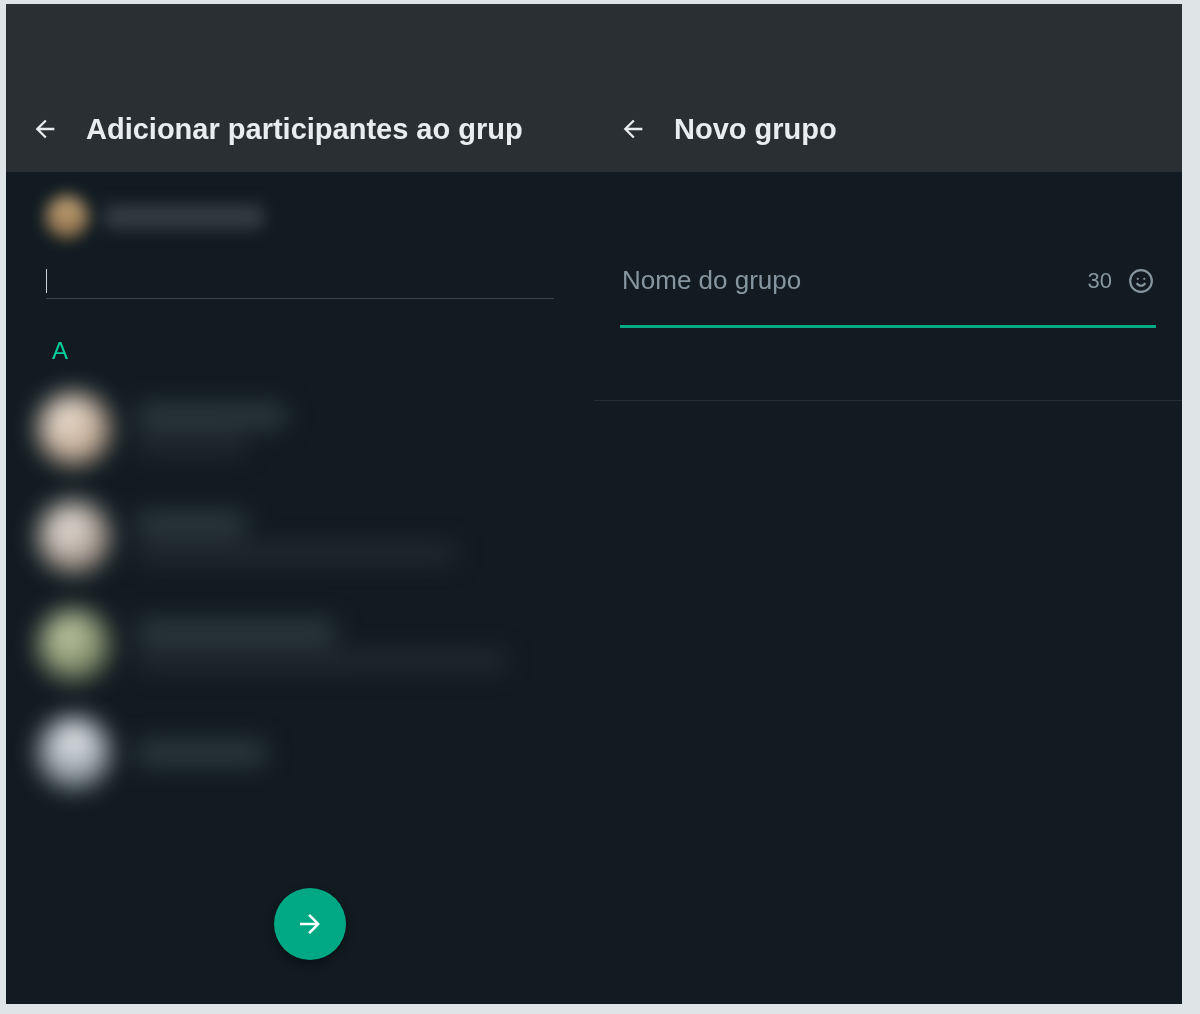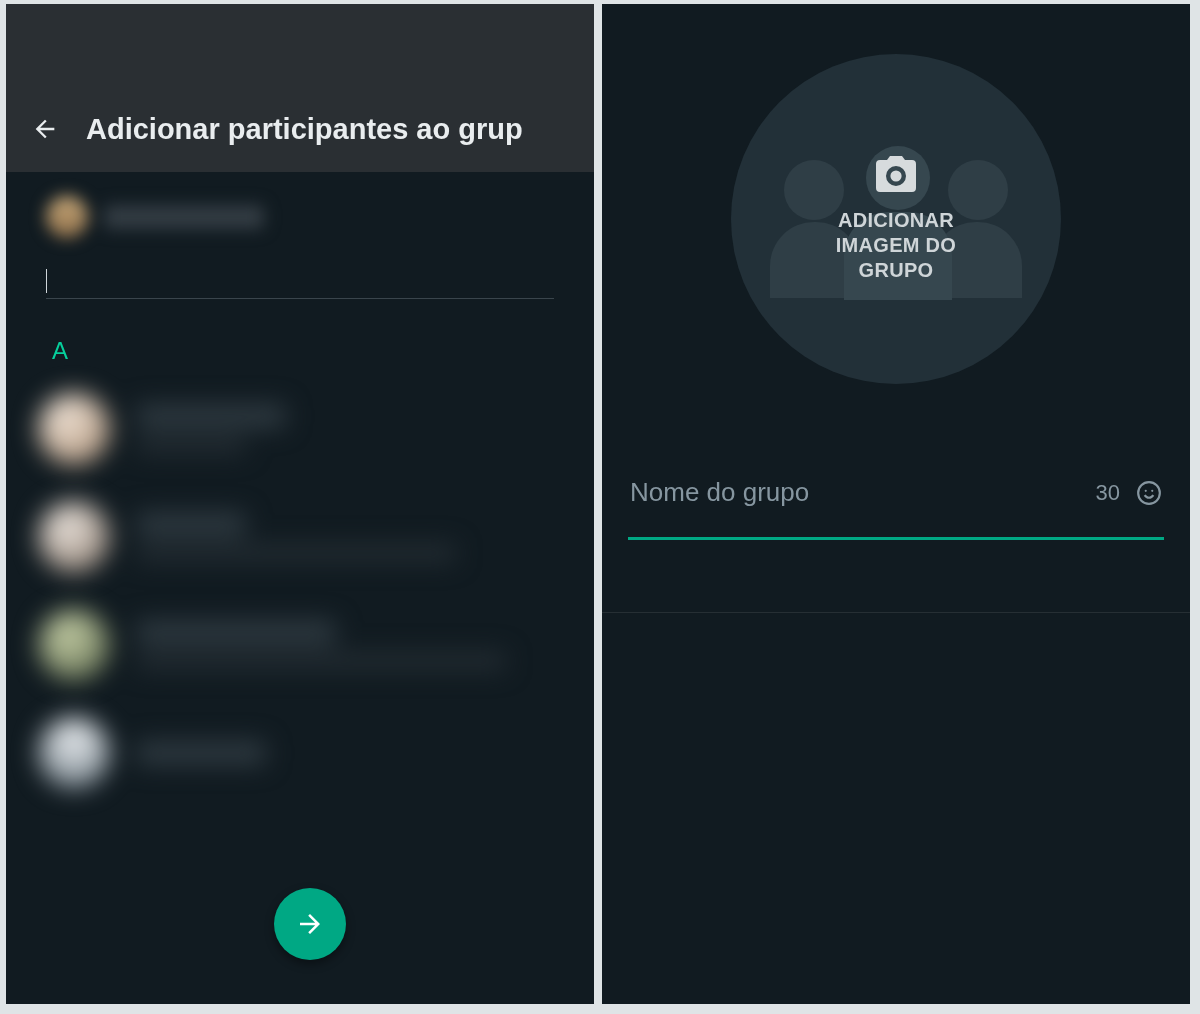--- a/index.html
+++ b/index.html
@@ -8,21 +8,21 @@
     --bg-panel:#0f191f;
     --teal:#00a884;
     --teal-bright:#06cf9c;
     --text-primary:#e9edef;
     --text-secondary:#8696a0;
     --avatar-bg:#2c3a42;
     --divider:#262f34;
   }
   html,body{margin:0;padding:0;background:#dfe4e6;}
   body{font-family:"Segoe UI",Arial,sans-serif;width:1200px;height:1014px;overflow:hidden;}
-  .stage{display:flex;gap:8px;padding:0 6px;height:750px;}
+  .stage{display:flex;gap:0;padding:0 6px;height:750px;}
   .phone{width:588px;height:1000px;background:var(--bg-dark);position:relative;overflow:hidden;margin-top:4px;}
   
   .hdr{height:168px;background:var(--bg-header);display:flex;align-items:flex-end;padding:0 22px 26px 22px;gap:24px;box-sizing:border-box;}
   .back{width:34px;height:34px;color:var(--text-primary);display:flex;align-items:center;justify-content:center;cursor:pointer;}
   .back svg{width:28px;height:28px;fill:var(--text-primary);}
   .title{color:var(--text-primary);font-size:29px;font-weight:600;white-space:nowrap;overflow:hidden;}
   
   .chip-area{padding:24px 40px 0 40px;}
   .chip-row{display:flex;align-items:center;gap:16px;filter:blur(8px);}
   .chip-avatar{width:42px;height:42px;border-radius:50%;background:linear-gradient(#c8a97a,#8e6f4a);}
@@ -127,43 +127,29 @@
     </div>
 
     <div class="fab">
       <svg viewBox="0 0 24 24">
           <path d="M4 11h12.17l-5.59-5.59L12 4l8 8-8 8-1.41-1.41L16.17 13H4z"></path>
         </svg>
     </div>
   </div>
 
   <div class="phone">
+    <div class="hdr">
+      <div class="back">
+        <svg viewBox="0 0 24 24">
+            <path d="M20 11H7.83l5.59-5.59L12 4l-8 8 8 8 1.41-1.41L7.83 13H20z"></path>
+          </svg>
+      </div>
+      <div class="title">Novo grupo</div>
+    </div>
 
-    <div class="photo-wrap">
-      <div class="photo">
-        <div class="people-sil">
-          <div class="sil-head l"></div>
-            <div class="sil-body l"></div>
-          <div class="sil-head r"></div>
-            <div class="sil-body r"></div>
-          <div class="sil-head c"></div>
-            <div class="sil-body c"></div>
-        </div>
-        <div class="cam">
-          <svg viewBox="0 0 24 24">
-              <path d="M9 3l-1.5 2H4a2 2 0 0 0-2 2v12a2 2 0 0 0 2 2h16a2 2 0 0 0 2-2V7a2 2 0 0 0-2-2h-3.5L15 3H9zm3 5a5 5 0 1 1 0 10 5 5 0 0 1 0-10zm0 2.2a2.8 2.8 0 1 0 0 5.6 2.8 2.8 0 0 0 0-5.6z"></path>
-            </svg>
-        </div>
-        <div class="photo-label">
-          <div>ADICIONAR</div>
-          <div>IMAGEM DO</div>
-          <div>GRUPO</div>
-        </div>
-      </div>
-    </div>
 
     <div class="name-row">
       <input class="name-input" placeholder="Nome do grupo" style="">
       <span class="char-count">30</span>
       <span class="emoji-btn">
         <svg viewBox="0 0 24 24">
           <circle cx="12" cy="12" r="10"></circle>
           <circle cx="9" cy="10" r="1" fill="#8696a0" stroke="none"></circle>
           <circle cx="15" cy="10" r="1" fill="#8696a0" stroke="none"></circle>
           <path d="M8 14c1 1.6 2.4 2.4 4 2.4s3-.8 4-2.4"></path>

